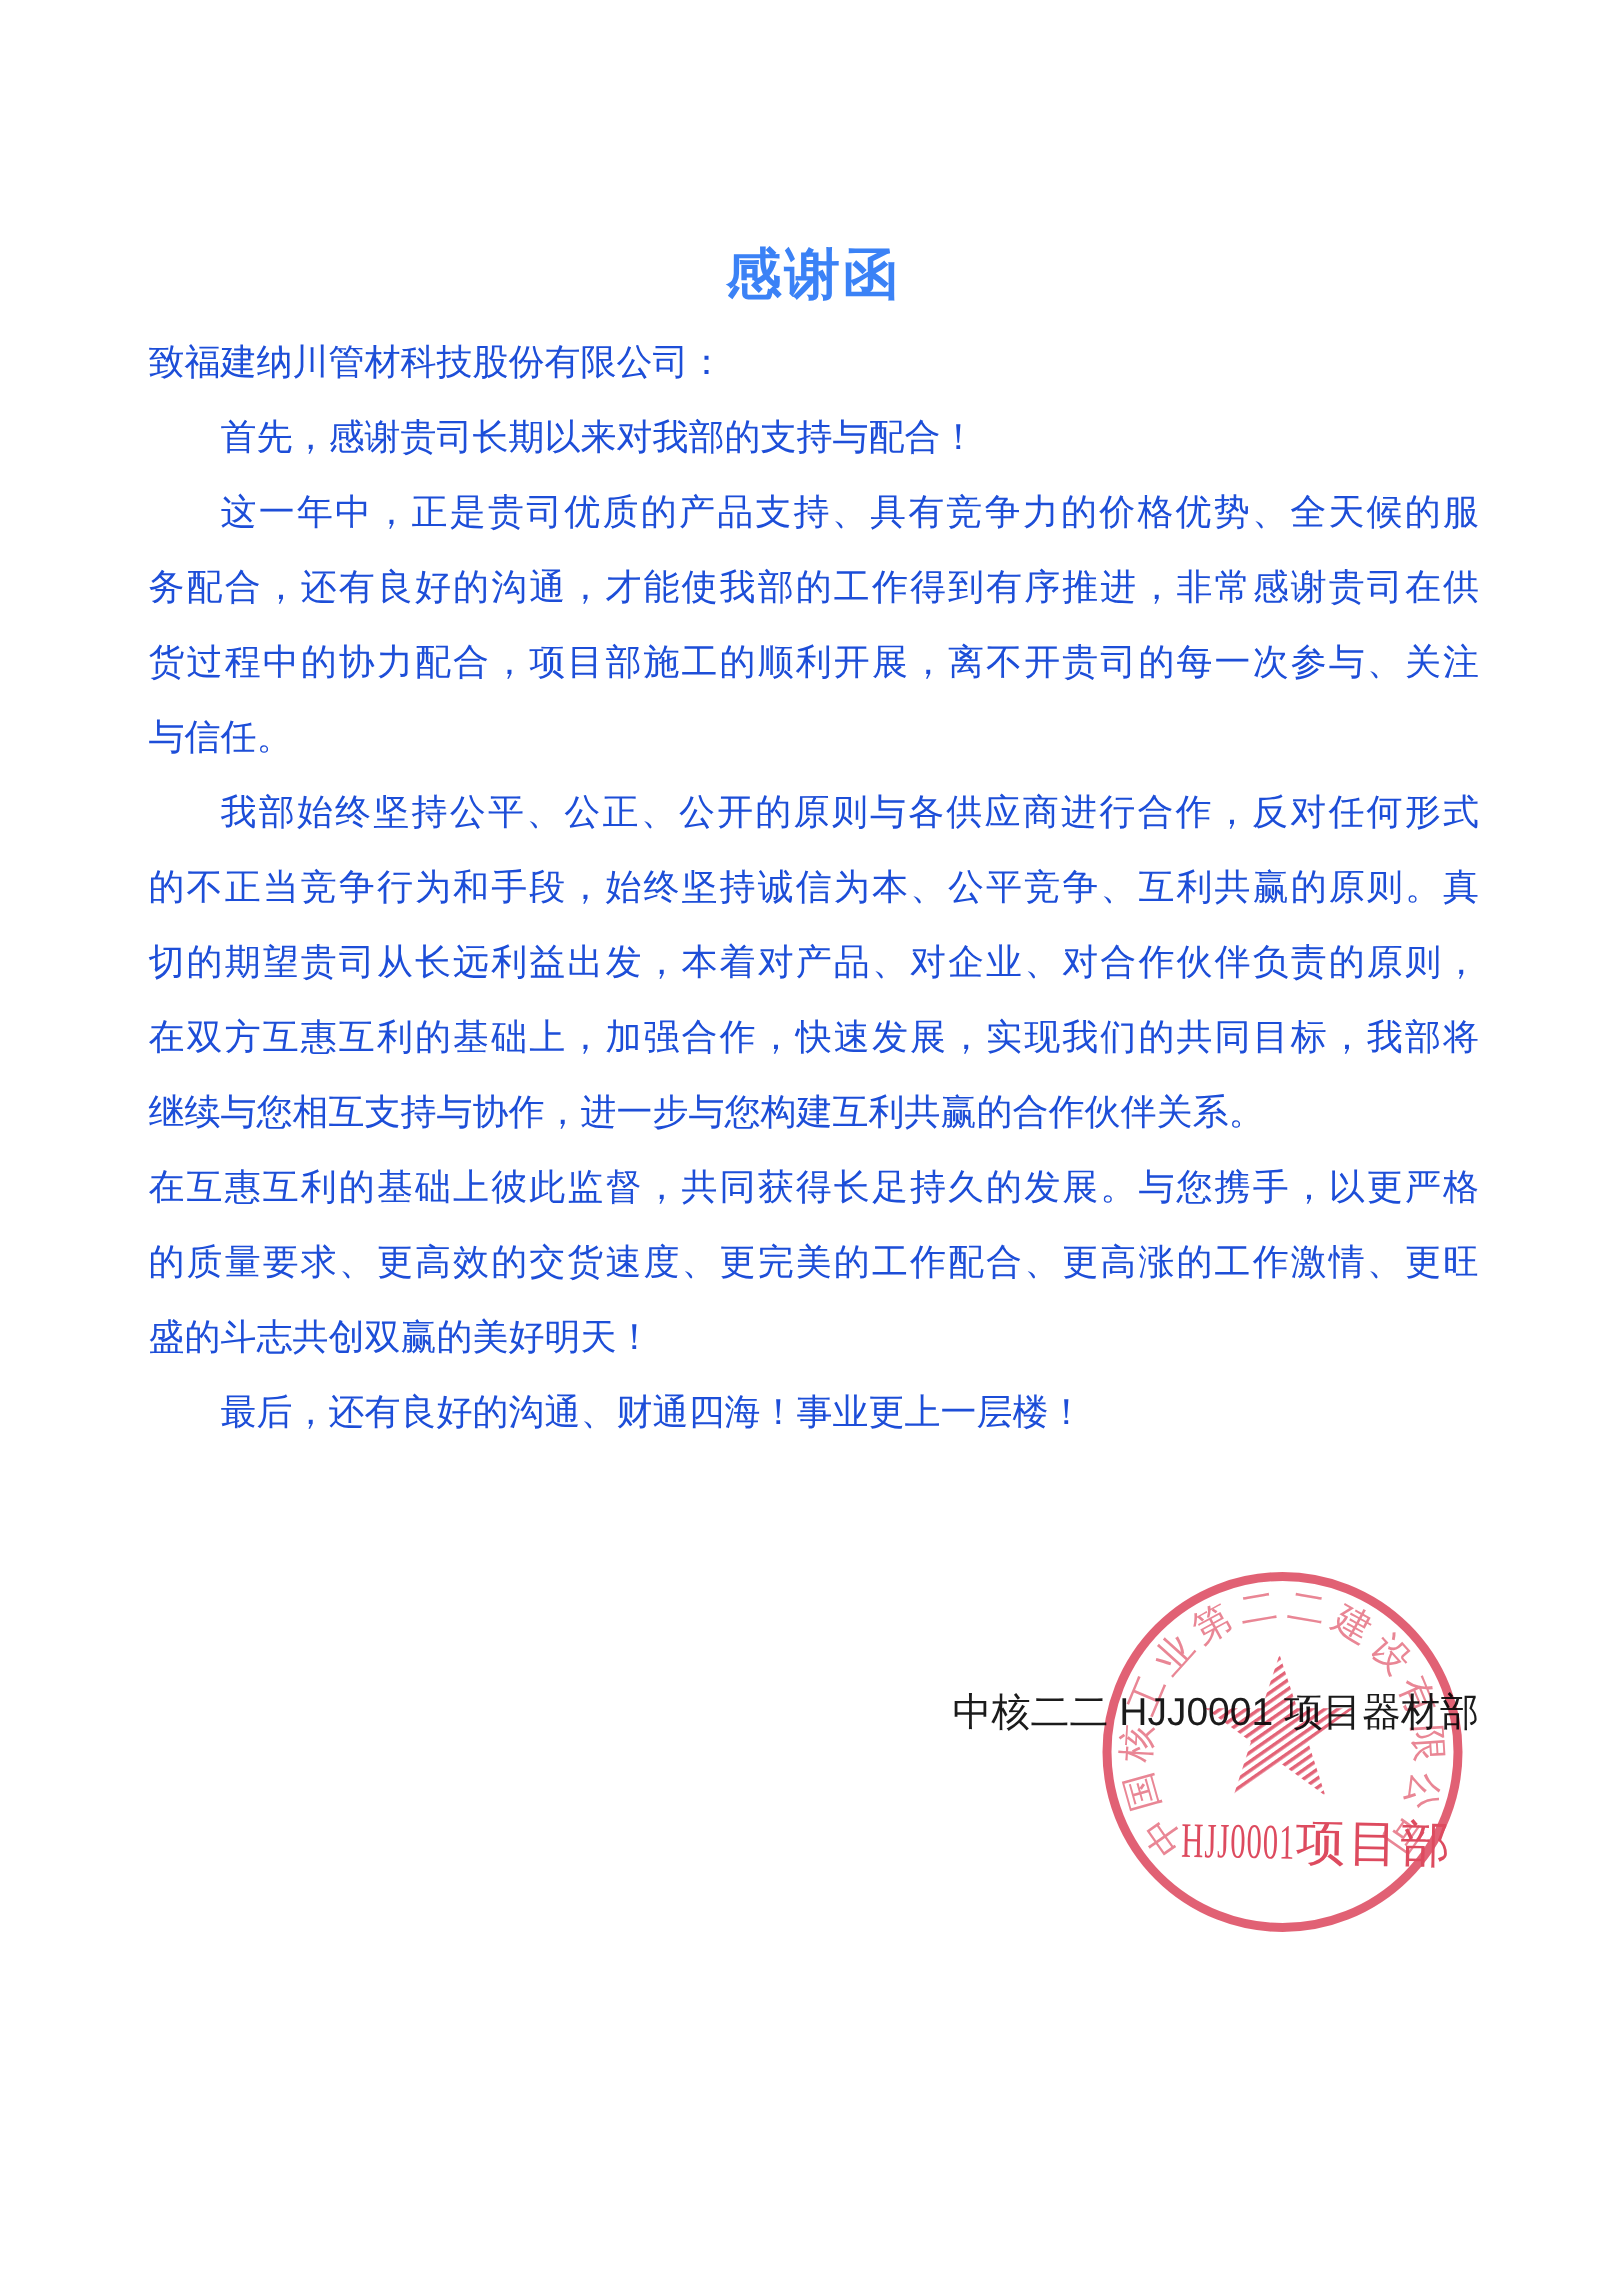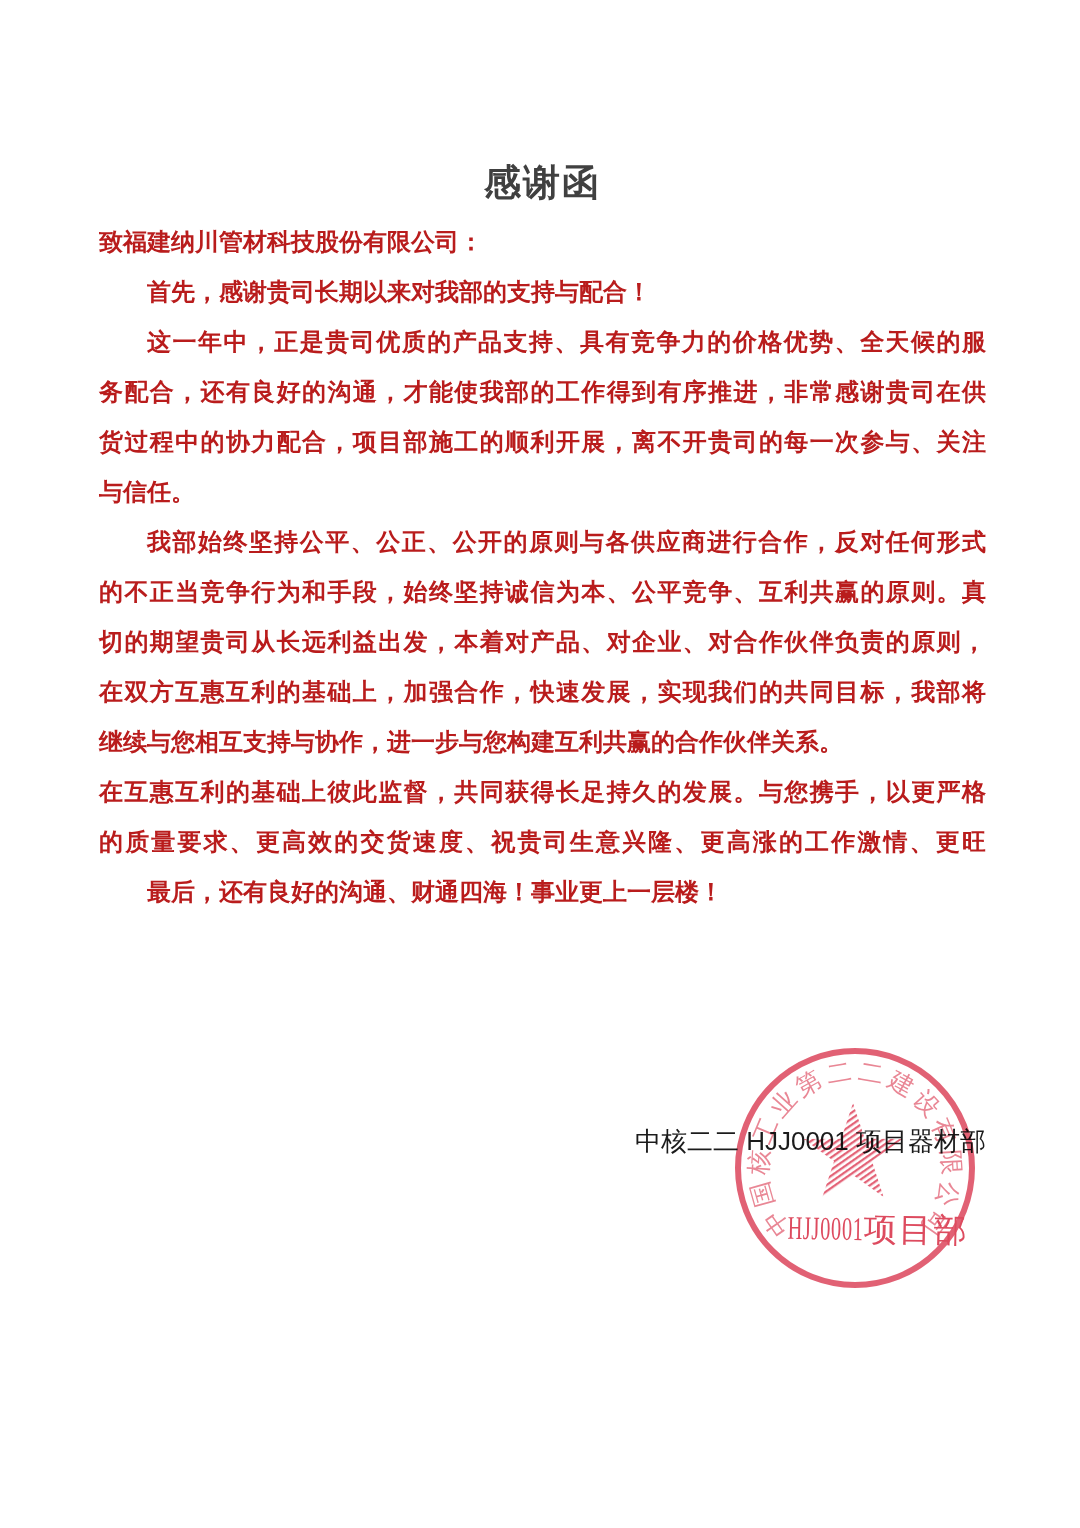--- a/index.html
+++ b/index.html
@@ -12,30 +12,29 @@
     color:#202020;
   }
   .title{
     position:absolute;
     top:158px;left:99px;width:887px;
     margin:0;
     text-align:center;
     font-size:37px;
     font-weight:700;
     letter-spacing:2px;
-    color:#404040;
+    color:#3b82f6;
     font-family:"Liberation Sans", sans-serif;
   }
   .body{
     position:absolute;
     top:217px;left:99px;width:887px;
     font-size:24px;
     line-height:50px;
-    color:#b91c1c;
-    font-weight:bold;
+    color:#1d4ed8;
   }
   .line{
     text-align:justify;
     min-height:50px;
   }
   .line.stretch{
     text-align-last:justify;
   }
   .line.ind{
     text-indent:2em;
@@ -113,21 +112,22 @@
       <div class="line ind stretch">这一年中，正是贵司优质的产品支持、具有竞争力的价格优势、全天候的服</div>
       <div class="line stretch">务配合，还有良好的沟通，才能使我部的工作得到有序推进，非常感谢贵司在供</div>
       <div class="line stretch">货过程中的协力配合，项目部施工的顺利开展，离不开贵司的每一次参与、关注</div>
       <div class="line">与信任。</div>
       <div class="line ind stretch">我部始终坚持公平、公正、公开的原则与各供应商进行合作，反对任何形式</div>
       <div class="line stretch">的不正当竞争行为和手段，始终坚持诚信为本、公平竞争、互利共赢的原则。真</div>
       <div class="line stretch">切的期望贵司从长远利益出发，本着对产品、对企业、对合作伙伴负责的原则，</div>
       <div class="line stretch">在双方互惠互利的基础上，加强合作，快速发展，实现我们的共同目标，我部将</div>
       <div class="line">继续与您相互支持与协作，进一步与您构建互利共赢的合作伙伴关系。</div>
       <div class="line stretch">在互惠互利的基础上彼此监督，共同获得长足持久的发展。与您携手，以更严格</div>
-      <div class="line stretch">的质量要求、更高效的交货速度、祝贵司生意兴隆、更高涨的工作激情、更旺</div>
+      <div class="line stretch">的质量要求、更高效的交货速度、更完美的工作配合、更高涨的工作激情、更旺</div>
+      <div class="line">盛的斗志共创双赢的美好明天！</div>
       <div class="line ind">最后，还有良好的沟通、财通四海！事业更上一层楼！</div>
     </div>
 
   <div class="signature">
     <div class="sig-org">中核二二 HJJ0001 项目器材部</div>
   </div>
 
   <div class="stamp">
     <div class="stamp-ring"></div>
     <div class="stamp-arc">

